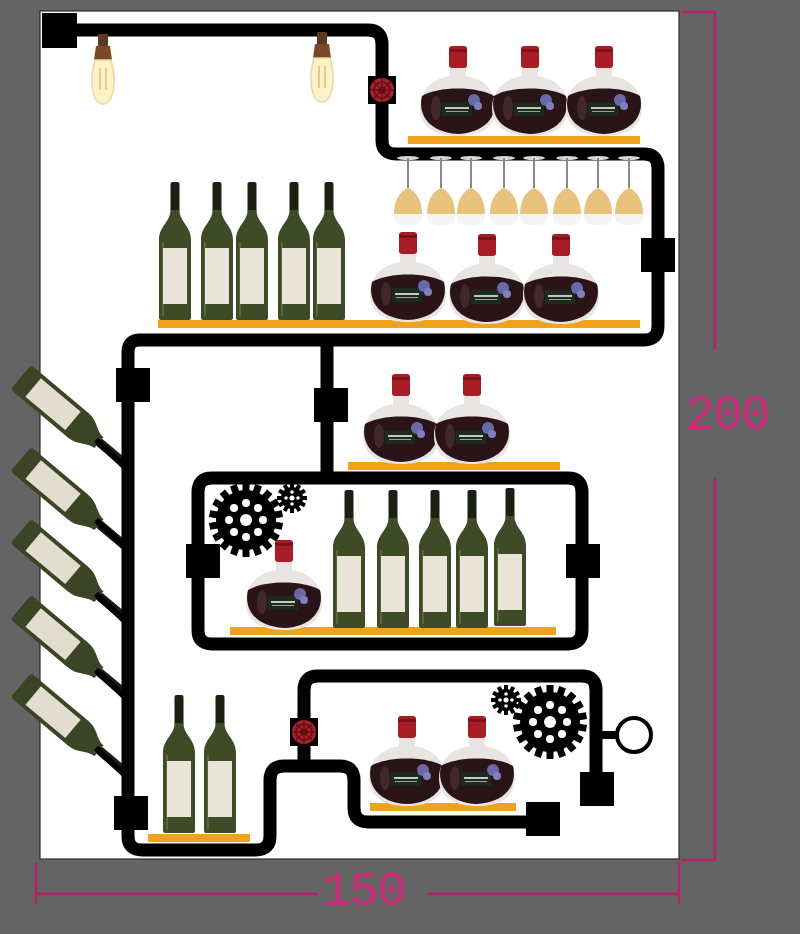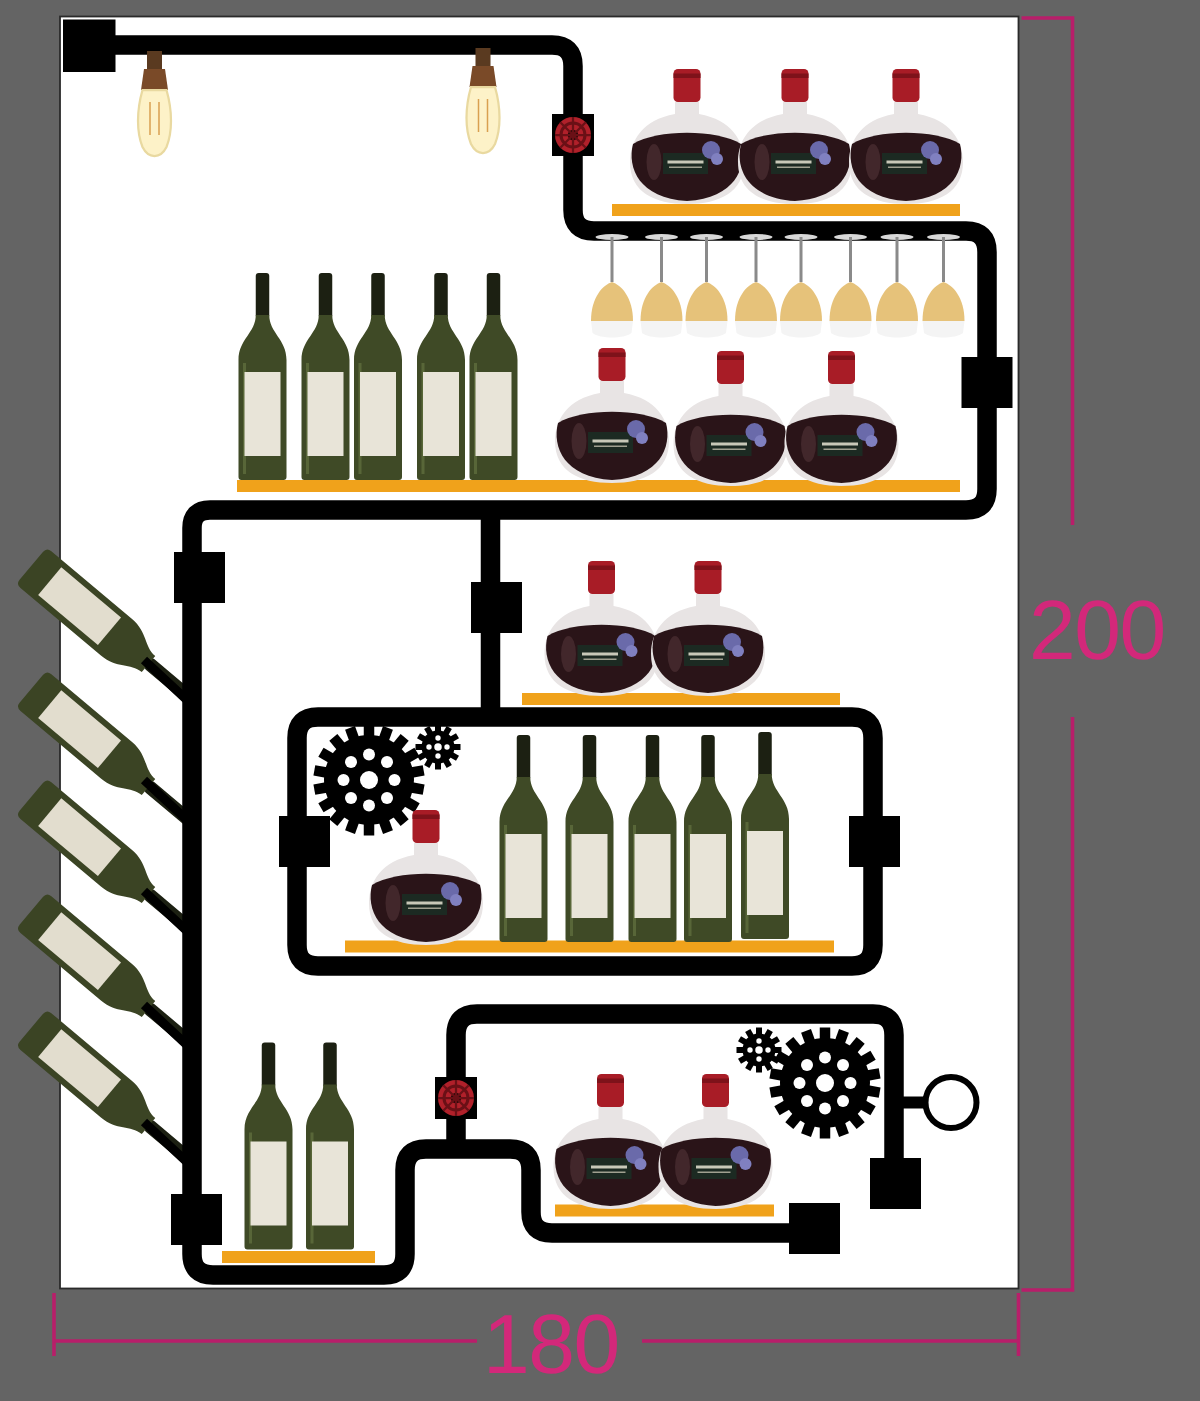--- a/index.html
+++ b/index.html
@@ -1,18 +1,18 @@
 <!DOCTYPE html>
 <html><head>
 <meta charset="utf-8">
 <style>
   html, body { margin: 0; padding: 0; }
   body { width: 800px; height: 934px; background: #646464; position: relative; overflow: hidden; font-family: "Liberation Serif", serif; }
   #stage { position: absolute; left: 0; top: 0; width: 800px; height: 934px; }
-  .dim-label { position: absolute; color: #d3287a; font-family: Liberation Sans, sans-serif; font-size: 56px; line-height: 1; letter-spacing: -1px; }
+  .dim-label { position: absolute; color: #d3287a; font-family: Liberation Mono, monospace; font-size: 48px; line-height: 1; letter-spacing: -1px; }
   #dim-height-label { left: 686px; top: 392px; }
   #dim-width-label { left: 322px; top: 868px; }
 </style>
 </head>
 <body>
 
 <div id="stage">
 <svg width="800" height="934" viewBox="0 0 800 934" xmlns="http://www.w3.org/2000/svg">
   <defs>
 
@@ -332,13 +332,13 @@
   <g stroke="#b81e6a" stroke-width="2.4" fill="none">
     <path d="M36,862 L36,904"></path>
     <path d="M679,862 L679,904"></path>
     <path d="M36,894 L318,894"></path>
     <path d="M428,894 L679,894"></path>
   </g>
 </svg>
 </div>
 
 <div id="dim-height-label" class="dim-label">200</div>
-<div id="dim-width-label" class="dim-label">180</div>
+<div id="dim-width-label" class="dim-label">150</div>
 
 </body></html>

